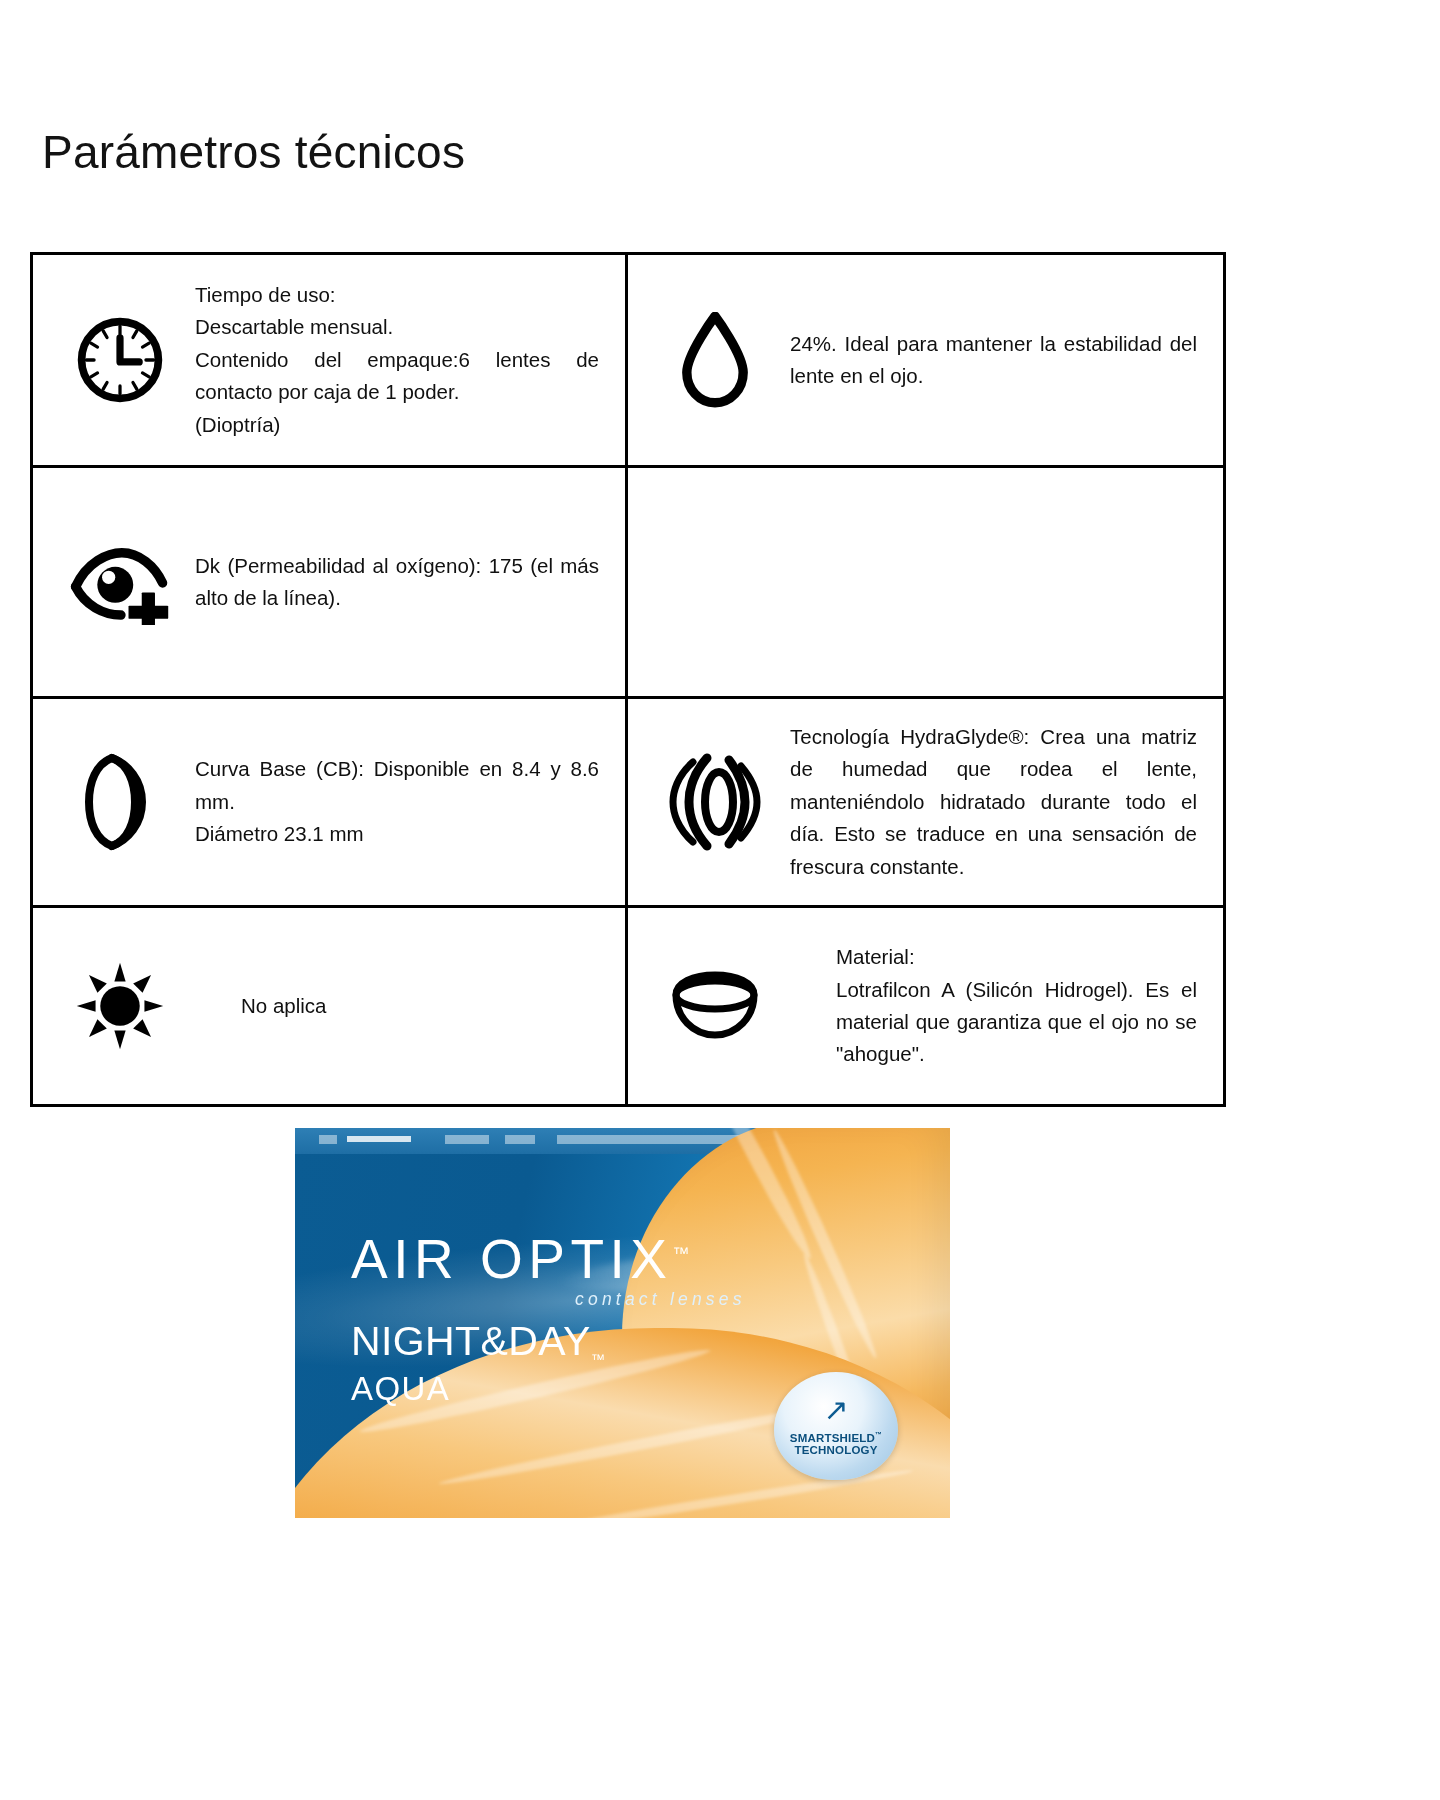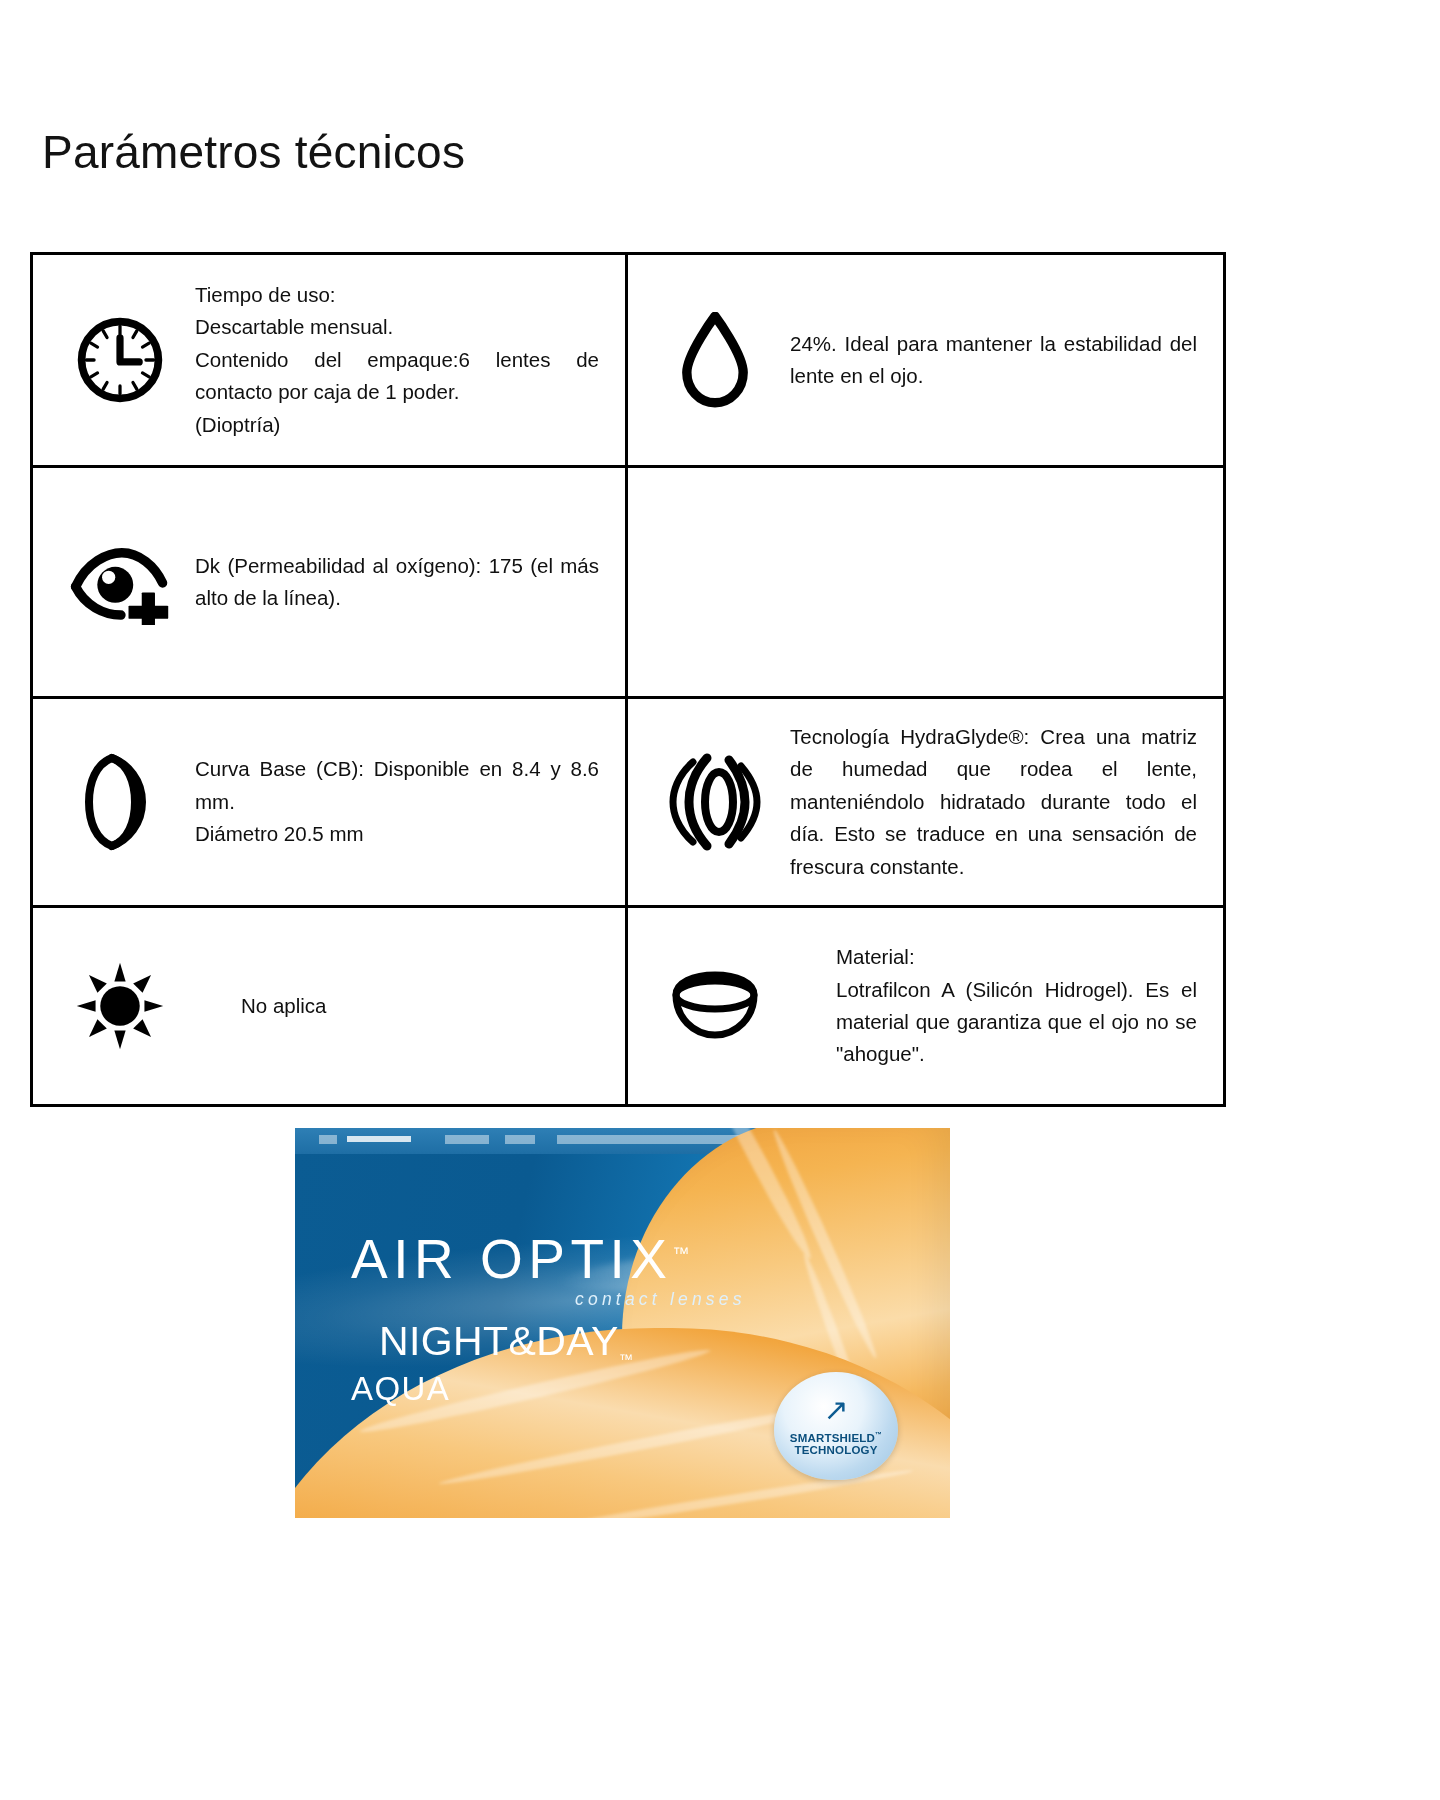--- a/index.html
+++ b/index.html
@@ -206,21 +206,20 @@
     margin-left: 224px;
     white-space: nowrap;
   }
   .brand-nd {
     color: #ffffff;
     font-size: 41px;
     letter-spacing: 0.4px;
     margin-top: 10px;
     white-space: nowrap;
     line-height: 1.05;
-    margin-left: 28px;
   }
   .brand-nd .tm { font-size: 14px; vertical-align: sub; letter-spacing: 0; }
   .brand-aqua {
     color: #ffffff;
     font-size: 33px;
     letter-spacing: 1.4px;
     margin-top: 4px;
     line-height: 1.1;
   }
   .brand-alcon {
@@ -355,21 +354,21 @@
     <div class="spec-row row-3">
       <div class="spec-cell left-cell">
         <div class="cell-icon">
           <svg width="76" height="104" viewBox="0 0 76 104" aria-hidden="true">
             <path d="M30 8 C14 14 7 32 7 52 C7 72 14 90 30 96 C46 90 53 72 53 52 C53 32 46 14 30 8 Z" fill="none" stroke="#000" stroke-width="8" stroke-linejoin="round"></path>
             <path d="M30 8 C46 14 60 30 60 52 C60 74 46 90 30 96" fill="none" stroke="#000" stroke-width="8" stroke-linecap="round"></path>
           </svg>
         </div>
         <div class="cell-text">
           <div class="just">Curva Base (CB): Disponible en 8.4 y 8.6 mm.</div>
-          <div>Diámetro 20.5 mm</div>
+          <div>Diámetro 23.1 mm</div>
         </div>
       </div>
 
       <div class="spec-cell right-cell">
         <div class="cell-icon">
           <svg width="96" height="104" viewBox="0 0 96 104" aria-hidden="true">
             <path d="M26 12 C10 26 6 42 6 52 C6 62 10 78 26 92" fill="none" stroke="#000" stroke-width="7" stroke-linecap="round"></path>
             <path d="M40 8 C26 24 22 40 22 52 C22 64 26 80 40 96" fill="none" stroke="#000" stroke-width="9" stroke-linecap="round"></path>
             <ellipse cx="52" cy="52" rx="14" ry="30" fill="none" stroke="#000" stroke-width="8"></ellipse>
             <path d="M62 10 C74 26 78 40 78 52 C78 64 74 78 62 94" fill="none" stroke="#000" stroke-width="9" stroke-linecap="round"></path>

